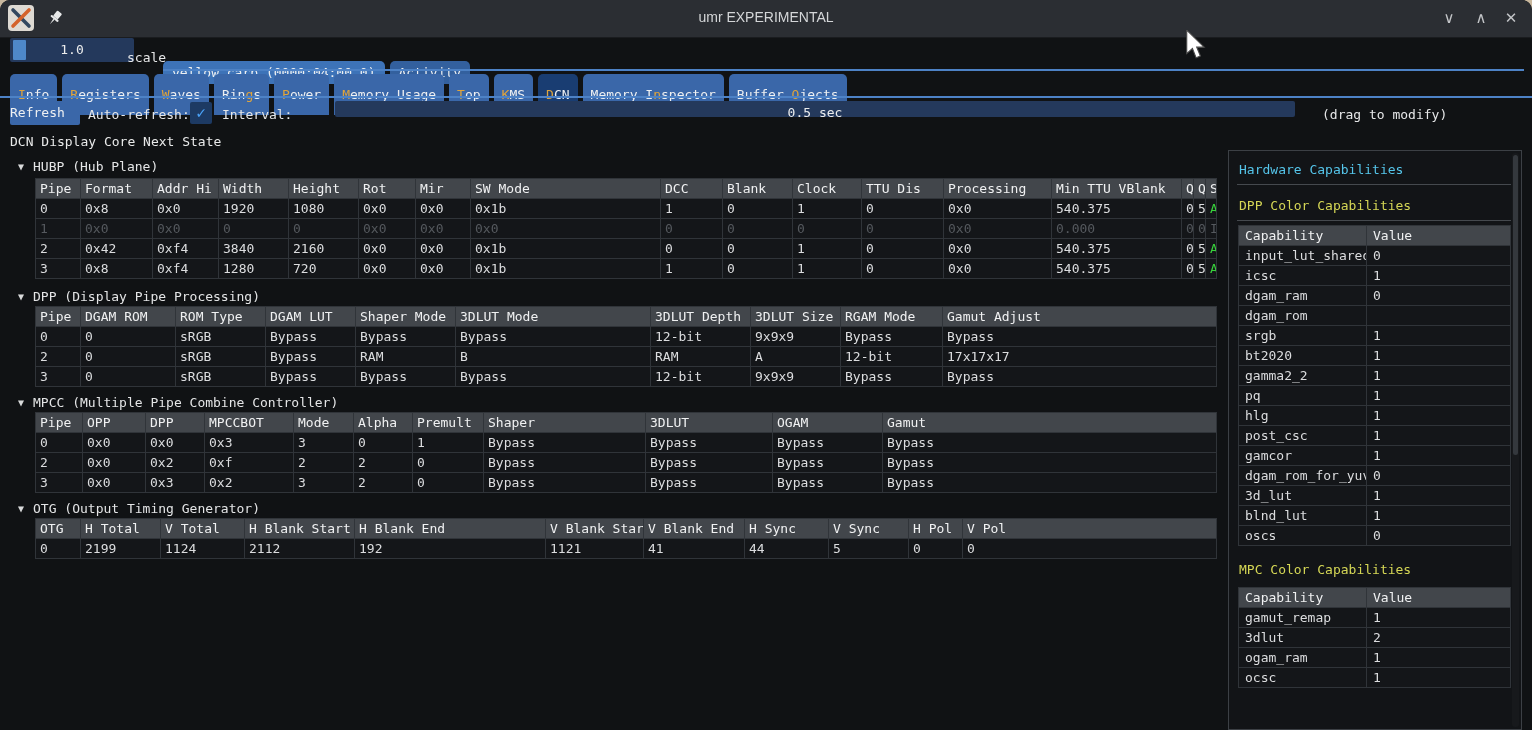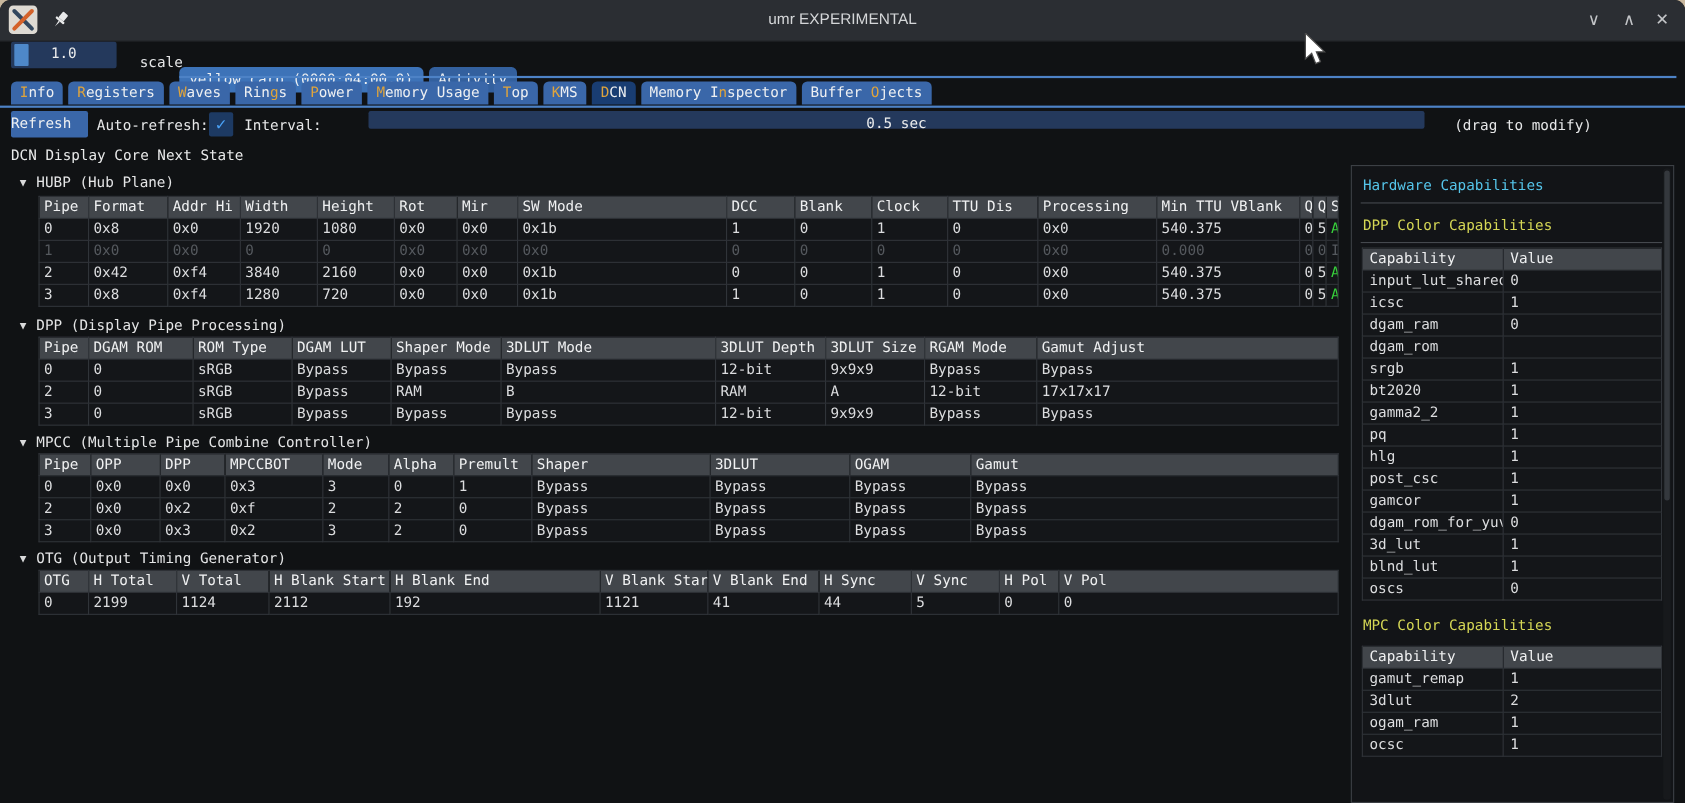--- a/index.html
+++ b/index.html
@@ -5,30 +5,30 @@
   html,body{margin:0;padding:0;}
   body{width:1532px;height:730px;background:#c9b89e;font-family:"DejaVu Sans Mono",monospace;overflow:hidden;position:relative;}
   .window{position:absolute;left:0;top:0;width:1532px;height:730px;background:#101214;border-radius:10px 10px 0 0;overflow:hidden;}
   
   .titlebar{position:absolute;left:0;top:0;width:100%;height:37px;background:#2b2e33;border-bottom:1px solid #1a1c1f;}
   .titlebar .title{position:absolute;left:0;top:9px;width:100%;text-align:center;color:#d4d6d8;font:14px "Liberation Sans","DejaVu Sans",sans-serif;}
   .appicon{position:absolute;left:8px;top:5px;width:26px;height:26px;background:#dedad3;border-radius:4px;}
   .pinicon{position:absolute;left:46px;top:9px;width:18px;height:18px;}
   .winbtn{position:absolute;top:9px;color:#c3c5c8;font:15px "DejaVu Sans",sans-serif;width:22px;text-align:center;cursor:default;}
   
-  .scalebox{position:absolute;left:10px;top:38px;width:96px;height:24px;background:#24395c;border-radius:2px;}
+  .scalebox{position:absolute;left:10px;top:38px;width:124px;height:24px;background:#24395c;border-radius:2px;}
   .scalegrab{position:absolute;left:3px;top:2px;width:13px;height:20px;background:#4e88c9;border-radius:1px;}
   .scaleval{position:absolute;left:0;top:4px;width:100%;text-align:center;color:#eceded;font-size:13px;}
   .lbl{position:absolute;color:#e6e7e8;font-size:13px;}
   .tabbar{position:absolute;display:flex;gap:5px;align-items:flex-end;}
   .tab{color:#eef0f2;padding:4px 9px 4px 9px;border-radius:5px 5px 0 0;font-size:13px;white-space:nowrap;}
   .tab .hot{color:#dfa43c;}
   .devtabs .tab{background:#33609e;}
   .devtabs .tab.active{background:#3d73b8;}
-  .maintabs .tab{background:#3a67a9;padding:3px 8px;}
+  .maintabs .tab{background:#3a67a9;padding:13px 8px;}
   .maintabs .tab.active{background:#193d72;}
   .underline{position:absolute;height:2px;background:#4d82c6;}
   
   .btn{position:absolute;background:#3a67a9;color:#eef0f2;font-size:13px;border-radius:2px;}
   .checkbox{position:absolute;left:190px;top:102px;width:22px;height:22px;background:#1d3a63;border-radius:2px;color:#4aa2f7;font-size:16px;font-weight:bold;text-align:center;line-height:22px;}
   .slider{position:absolute;left:335px;top:101px;width:960px;height:16px;background:#24395c;border-radius:2px;color:#eceded;font-size:13px;text-align:center;line-height:24px;}
   
   .statusline{position:absolute;left:10px;top:134px;color:#e9eaea;font-size:13px;}
   .sectitle{position:absolute;color:#e4e5e6;font-size:13px;}
   .sectitle .arrow{font-size:10px;color:#d9dadb;margin-right:9px;vertical-align:1px;}

